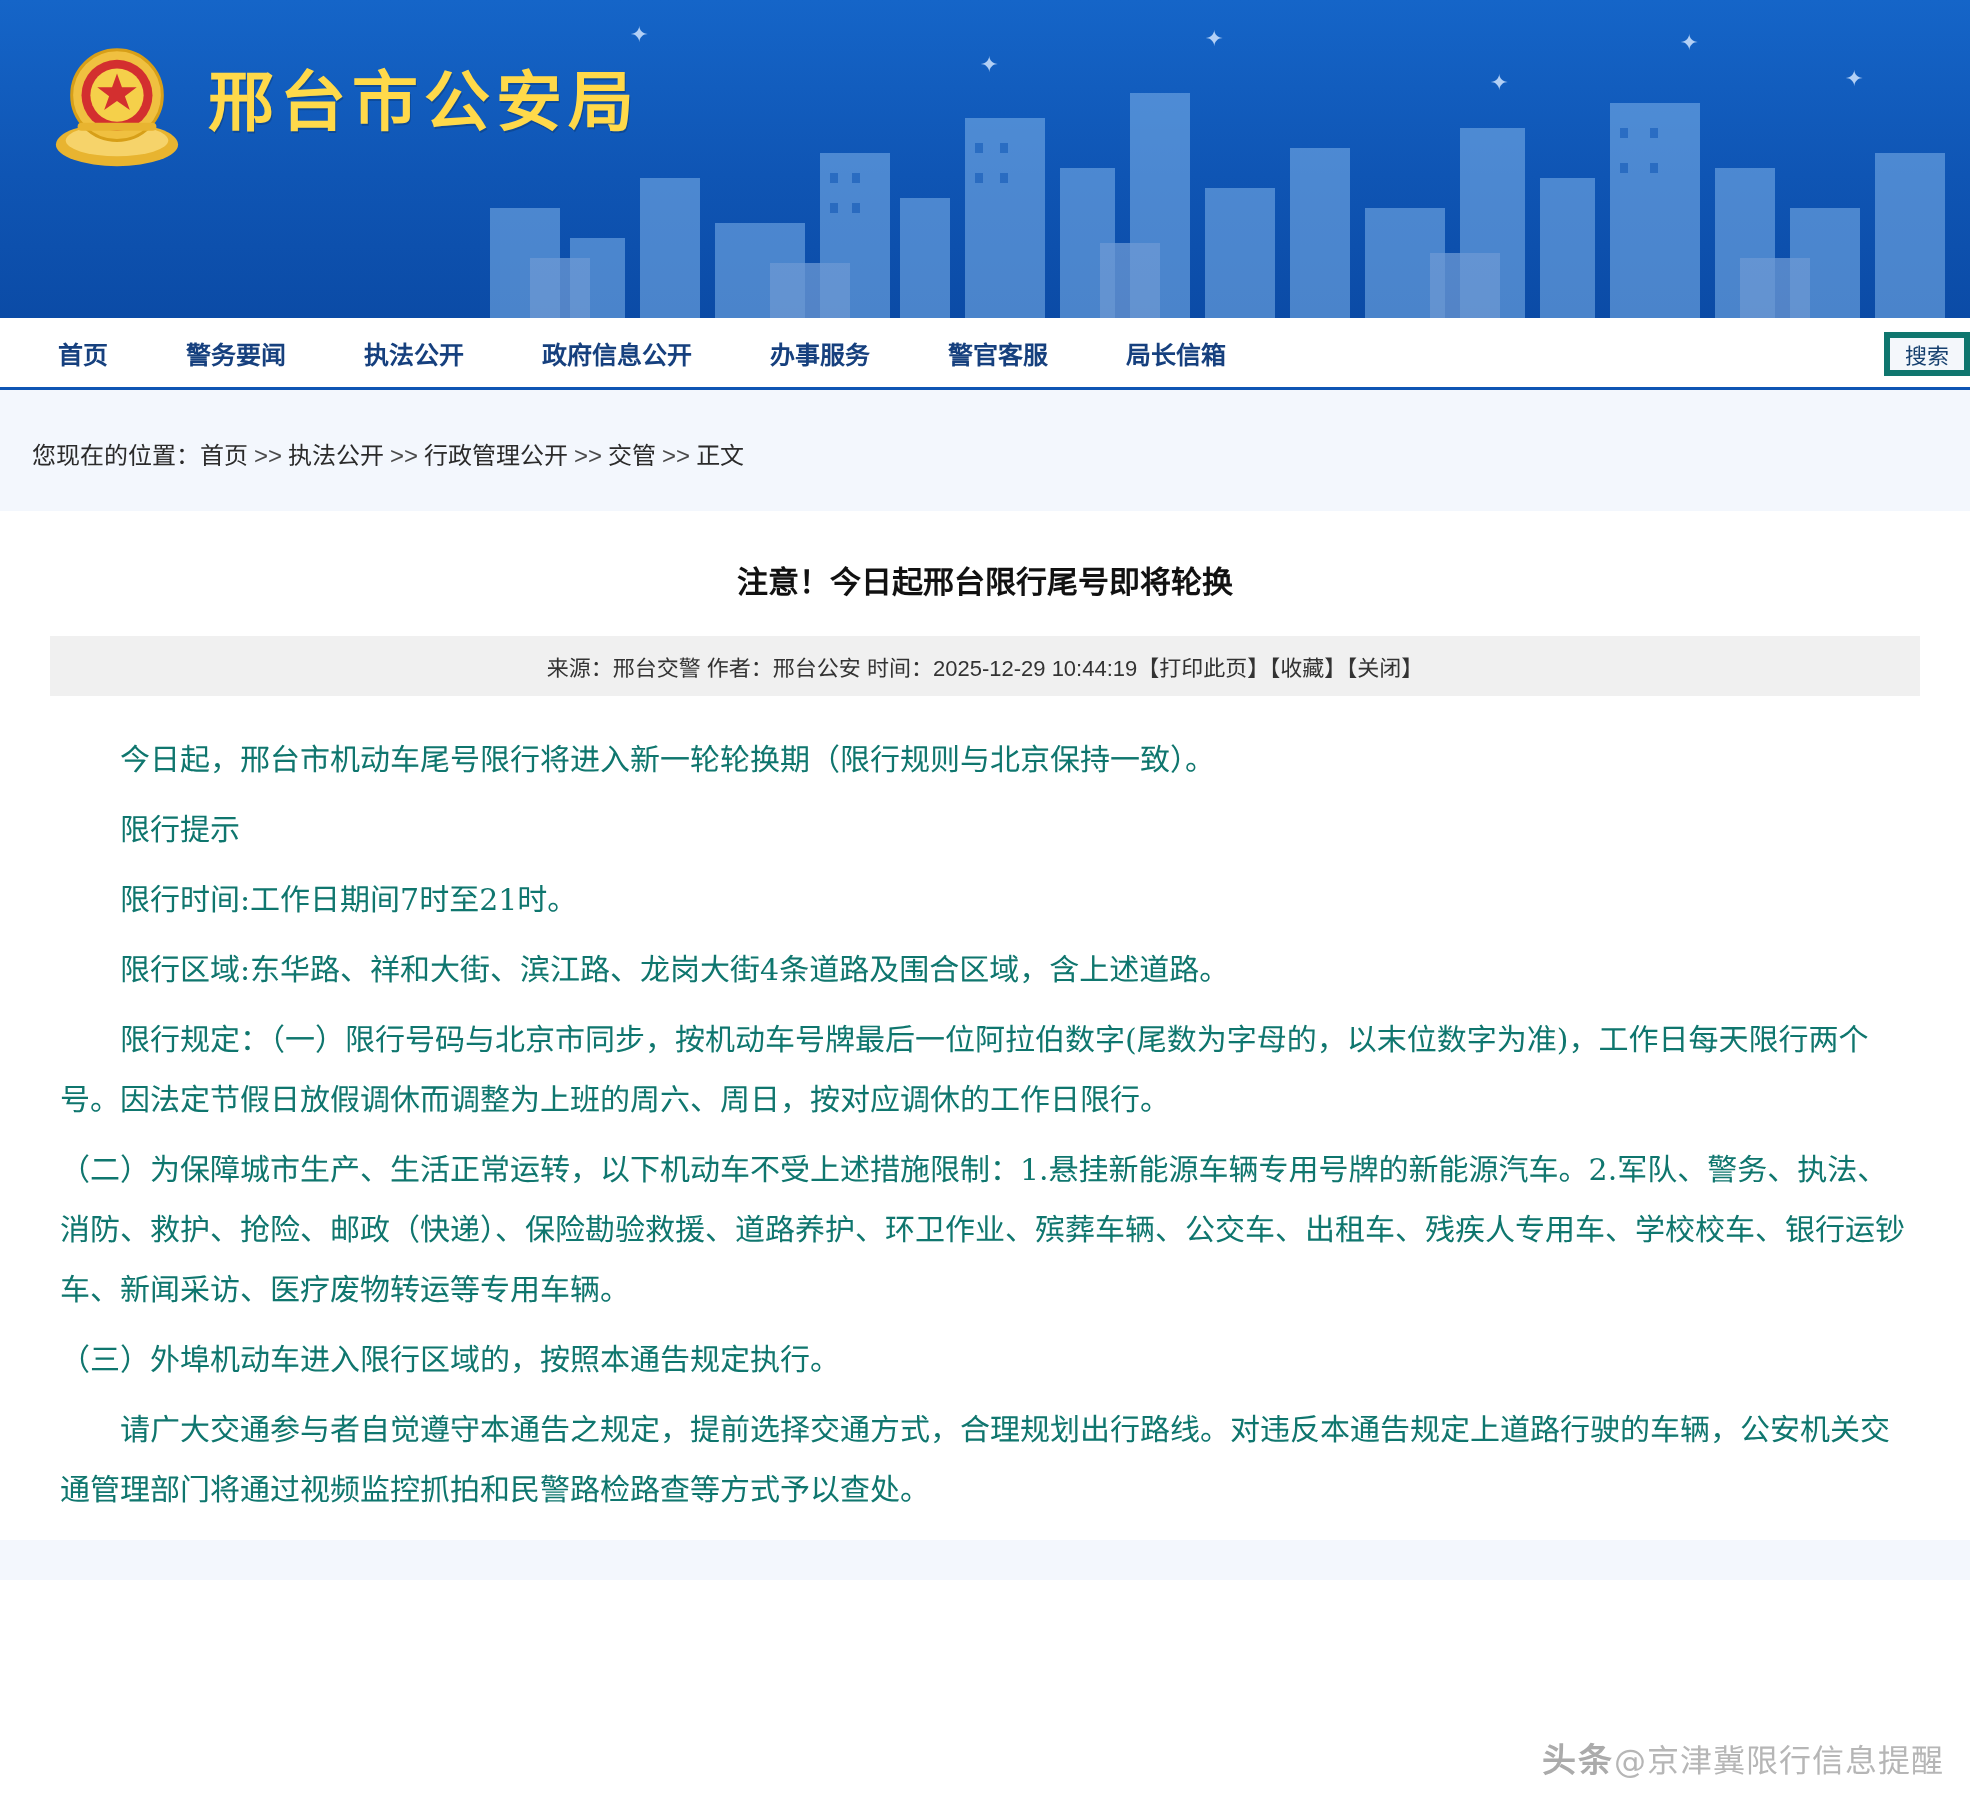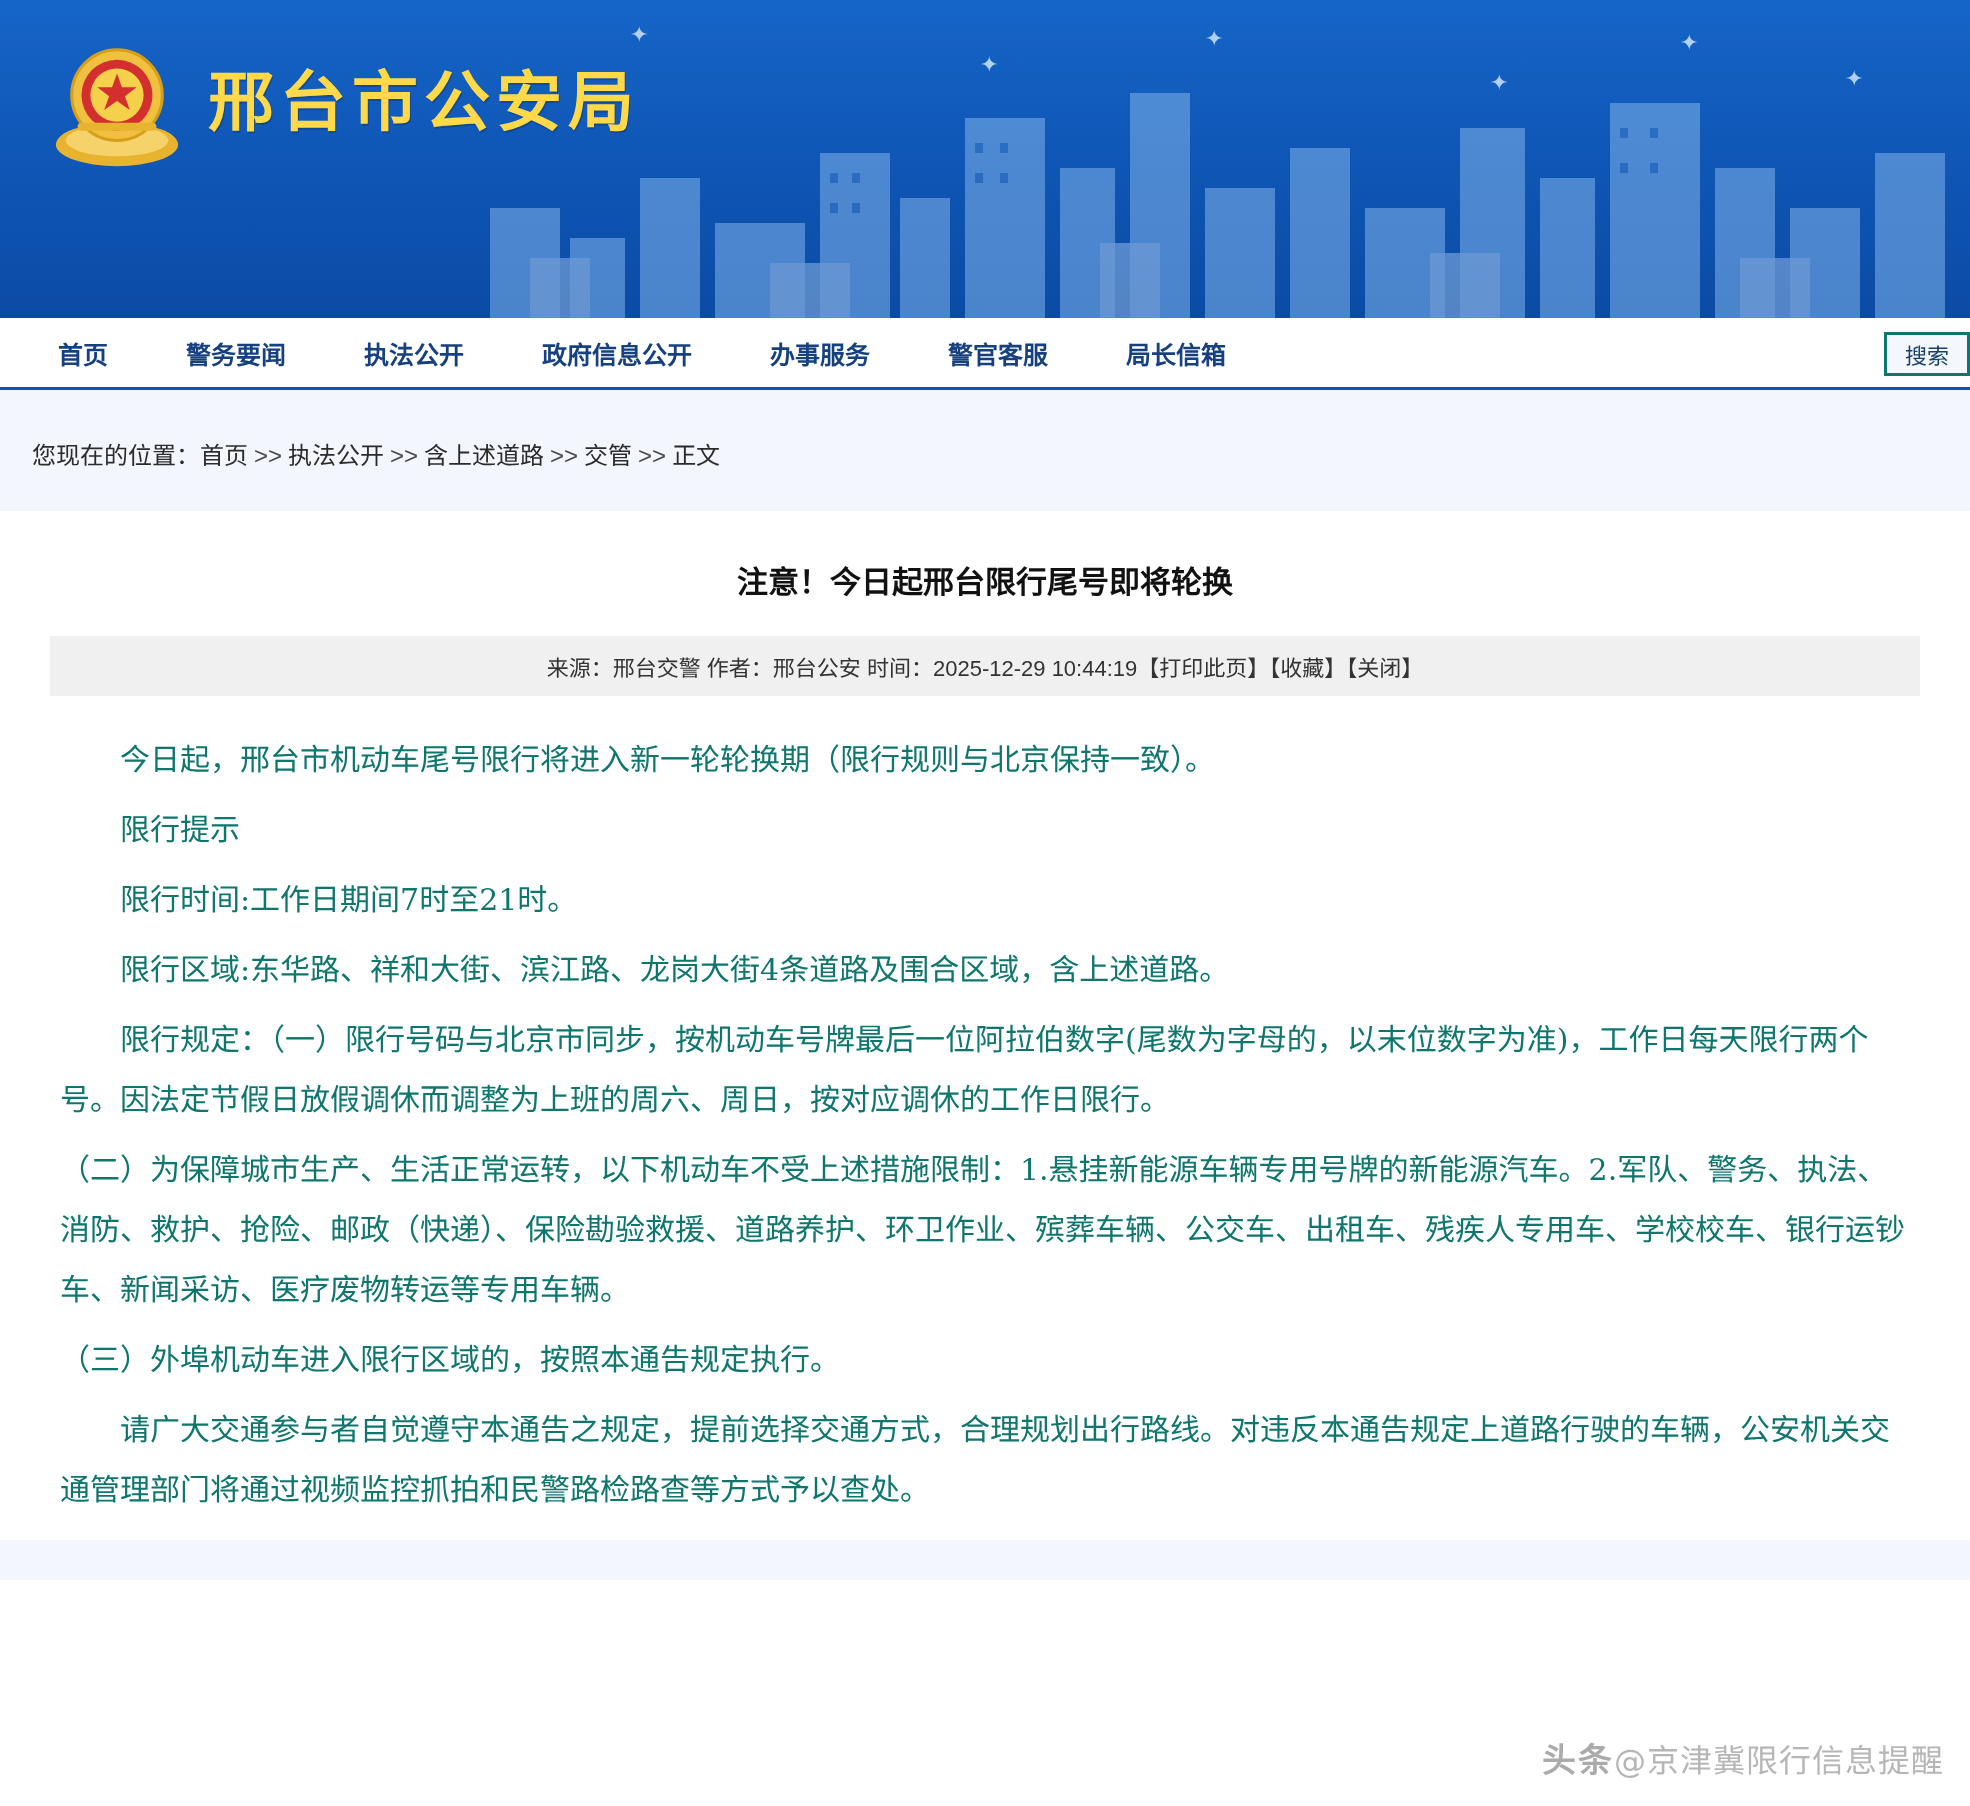--- a/index.html
+++ b/index.html
@@ -77,21 +77,21 @@
     font-weight: 700;
     color: #16407e;
     margin-right: 78px;
     cursor: pointer;
     white-space: nowrap;
   }
   .search-box {
     position: absolute;
     right: 0; top: 14px;
     width: 86px; height: 44px;
-    border: 3px solid #0f766e;
+    border: 6px solid #0f766e;
     background: #f4f7fb;
     display: flex;
     align-items: center;
     justify-content: center;
     font-size: 22px;
     color: #17406f;
     cursor: pointer;
   }
 
   
@@ -248,21 +248,21 @@
     <div class="nav-item">政府信息公开</div>
     <div class="nav-item">办事服务</div>
     <div class="nav-item">警官客服</div>
     <div class="nav-item">局长信箱</div>
     <div class="search-box">搜索</div>
   </div>
 
   <div class="content-wrap">
 
     <div class="breadcrumb">
-      <span>您现在的位置：</span><span class="crumb">首页</span><span class="sep">&gt;&gt;</span><span class="crumb">执法公开</span><span class="sep">&gt;&gt;</span><span class="crumb">含上述道路</span><span class="sep">&gt;&gt;</span><span class="crumb">交管</span><span class="sep">&gt;&gt;</span><span class="crumb">正文</span>
+      <span>您现在的位置：</span><span class="crumb">首页</span><span class="sep">&gt;&gt;</span><span class="crumb">执法公开</span><span class="sep">&gt;&gt;</span><span class="crumb">行政管理公开</span><span class="sep">&gt;&gt;</span><span class="crumb">交管</span><span class="sep">&gt;&gt;</span><span class="crumb">正文</span>
     </div>
 
     <div class="article">
 
       <div class="article-title">注意！今日起邢台限行尾号即将轮换</div>
 
       <div class="meta-bar">
         <span>来源：</span><span>邢台交警</span>
         <span>作者：</span><span>邢台公安</span>
         <span>时间：</span><span>2025-12-29 10:44:19</span><span class="act">【打印此页】</span><span class="act">【收藏】</span><span class="act">【关闭】</span>

